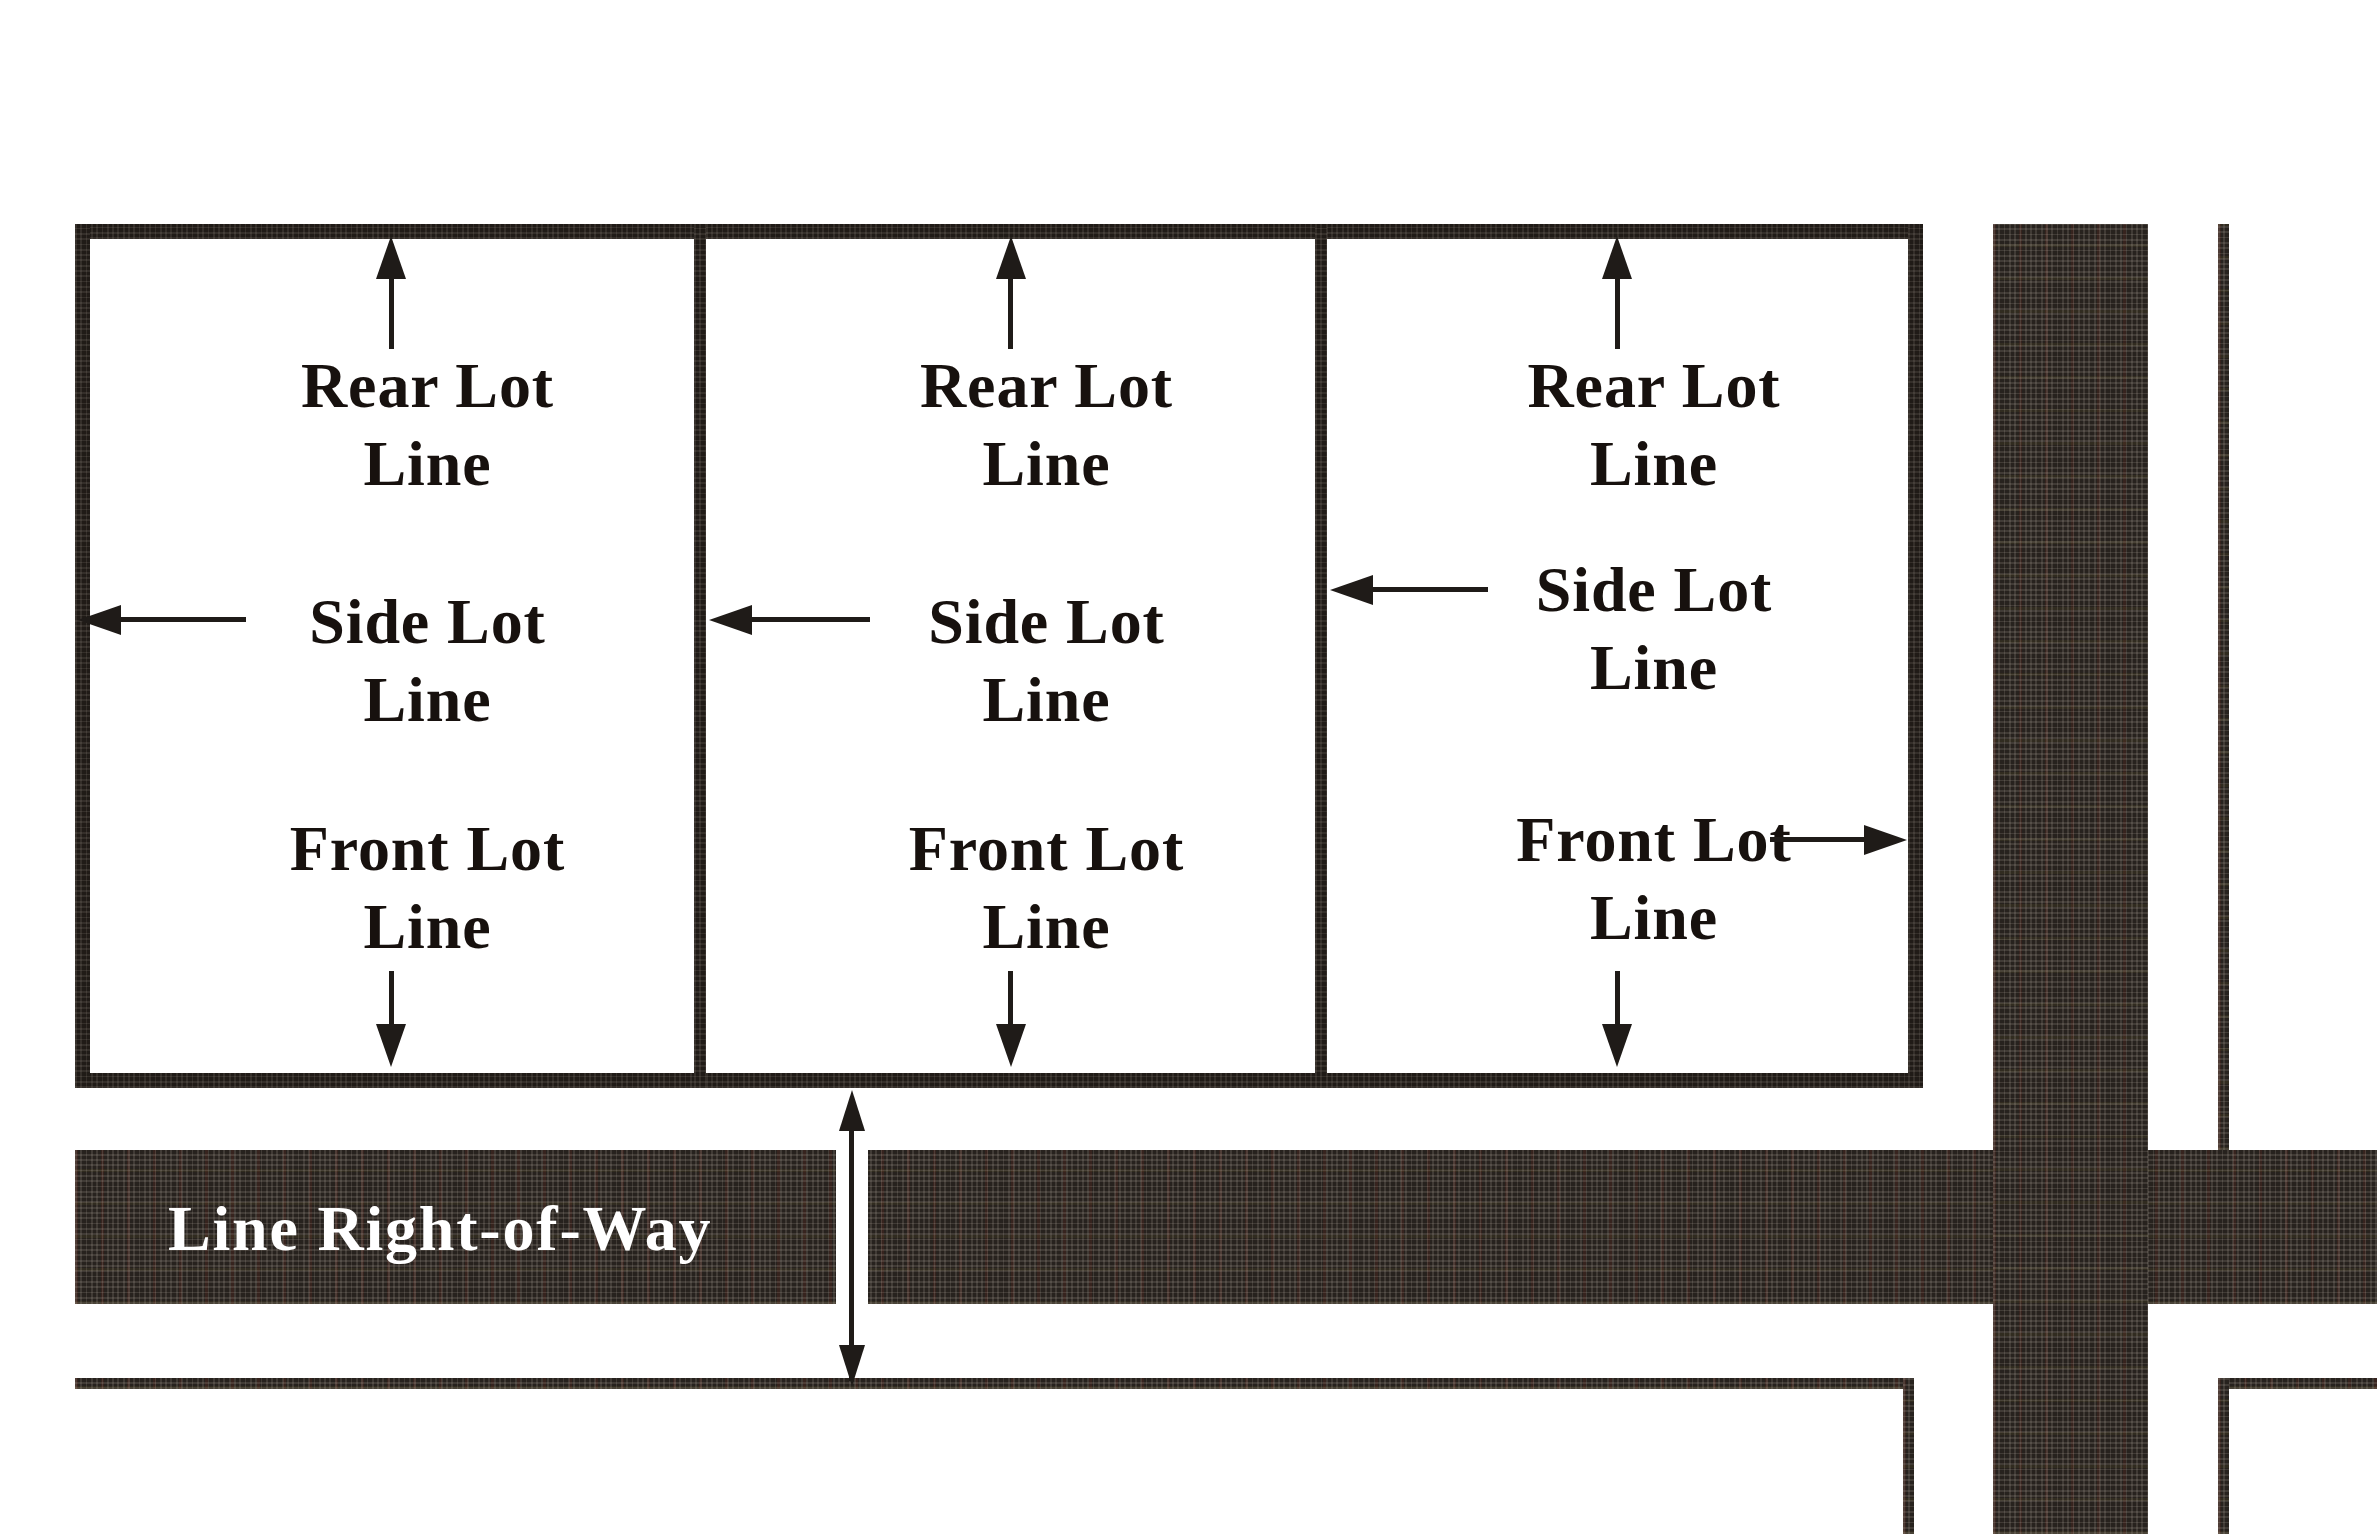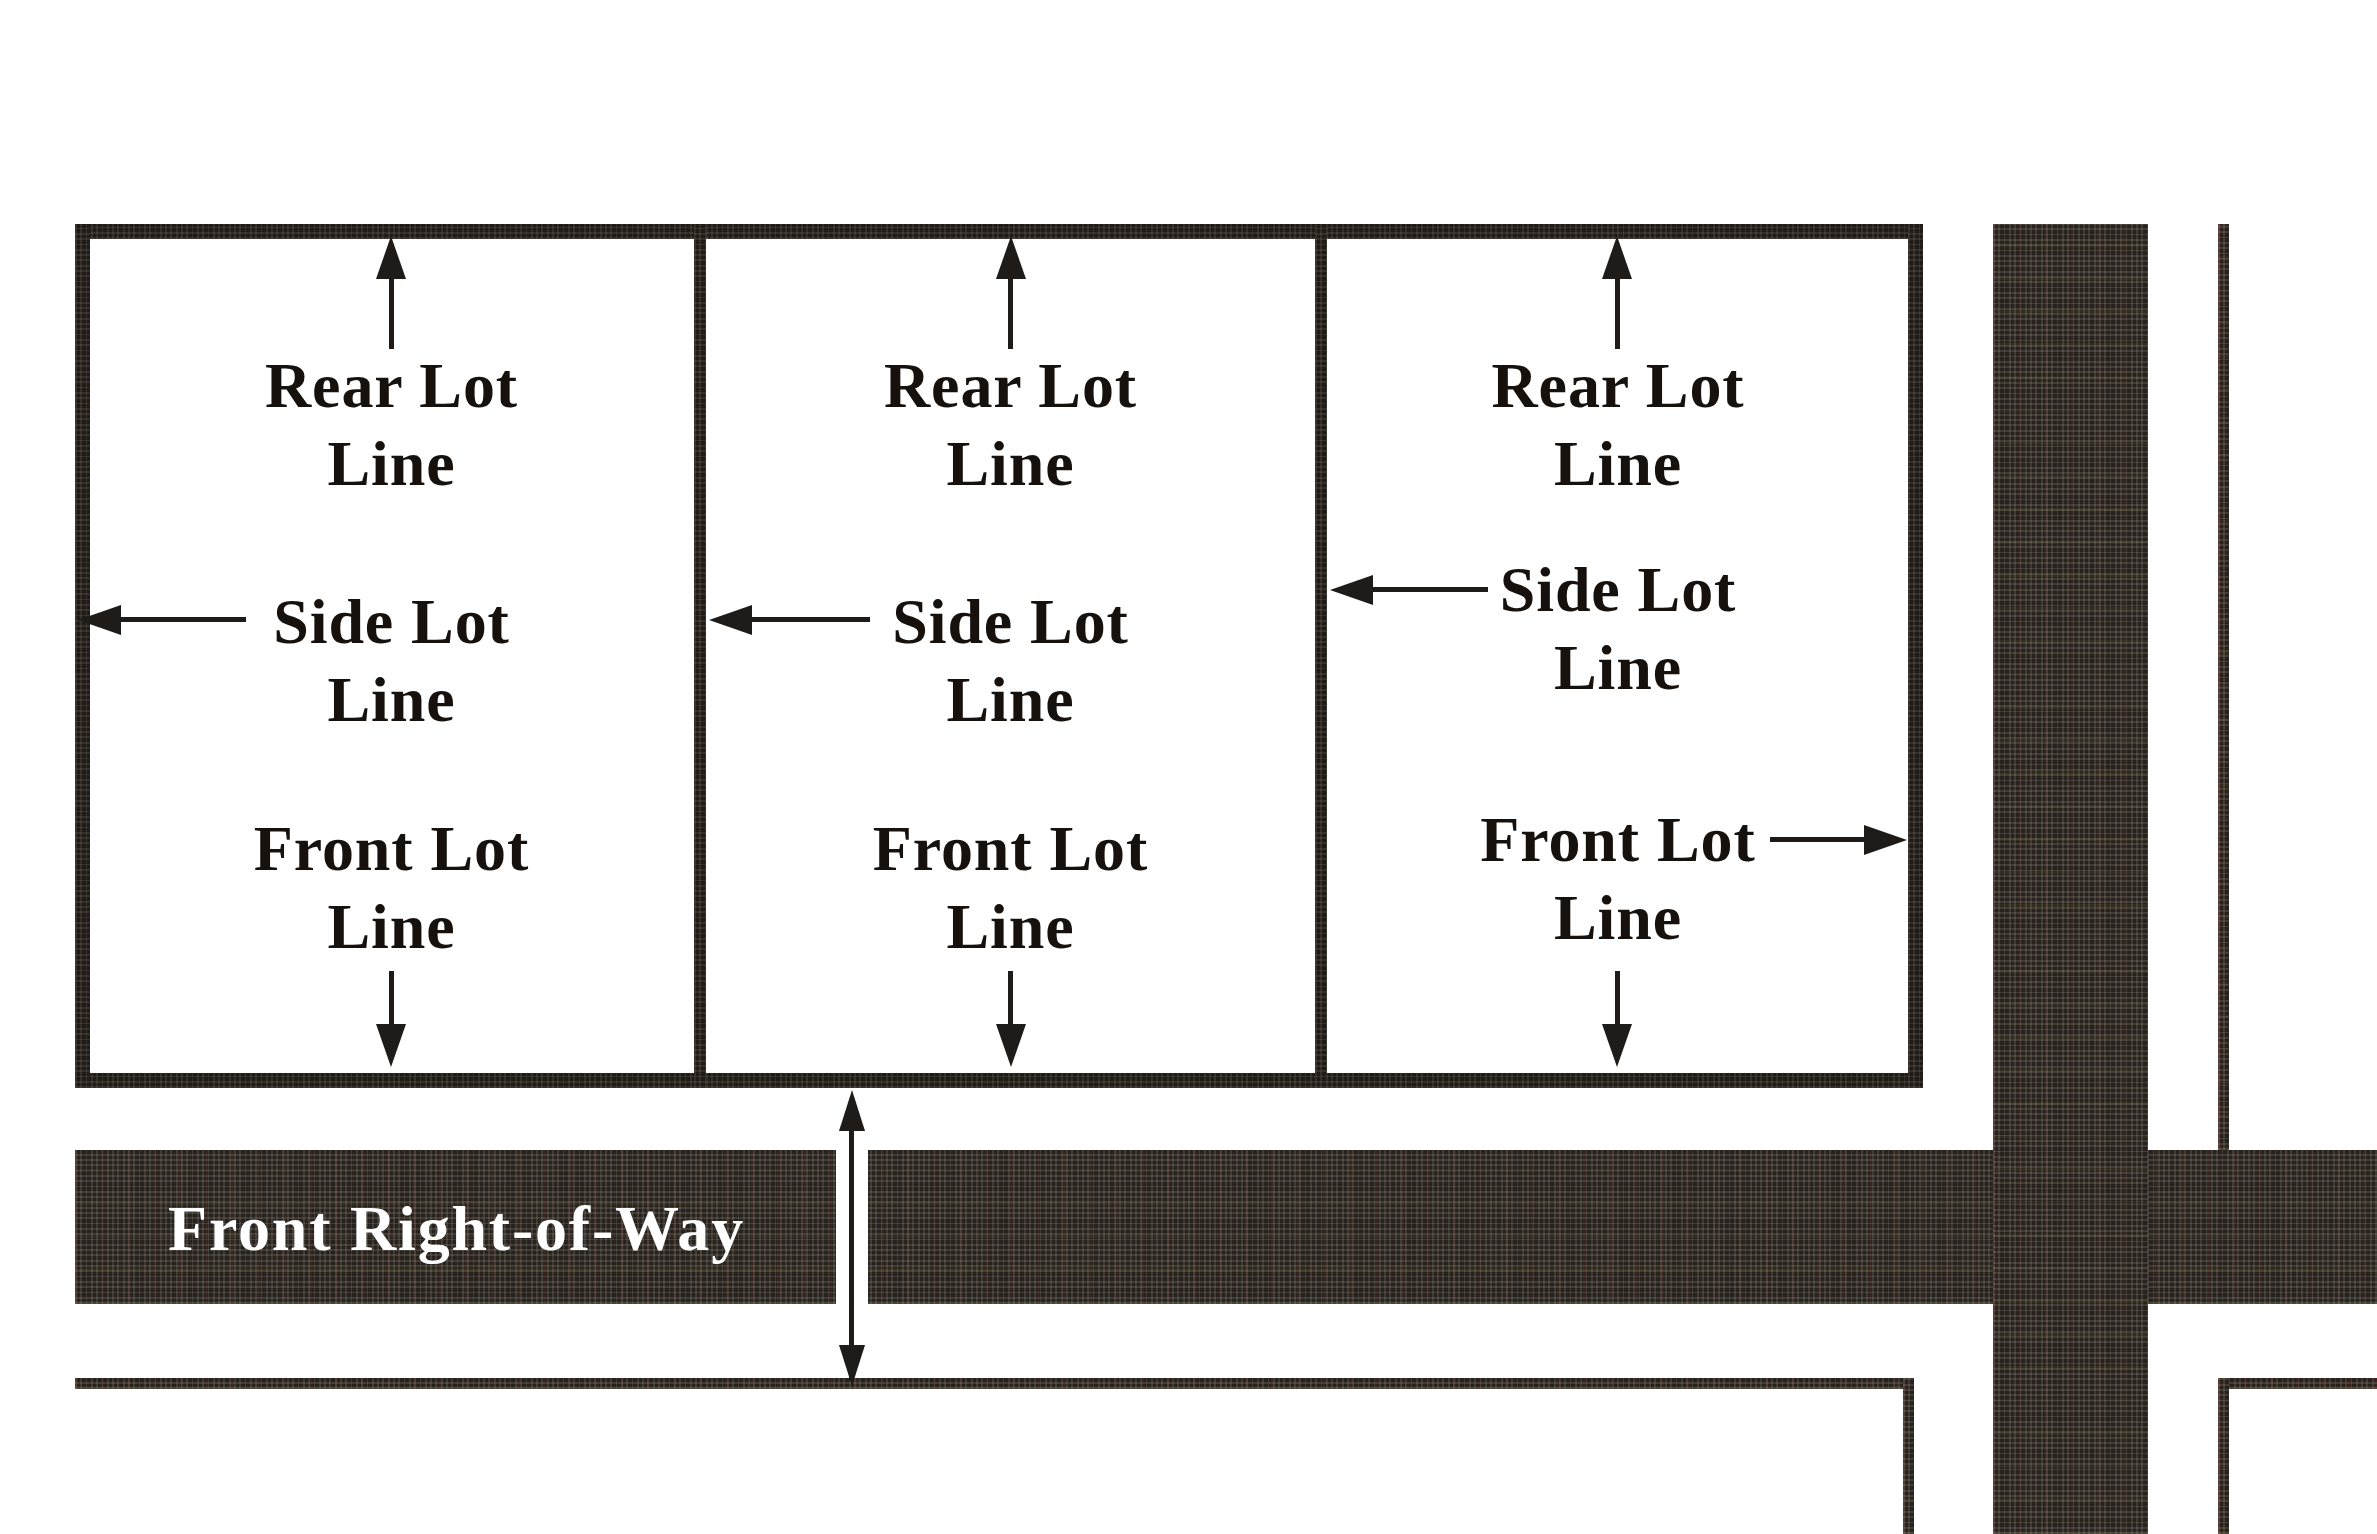--- a/index.html
+++ b/index.html
@@ -31,20 +31,21 @@
       repeating-linear-gradient(90deg, rgba(200,190,178,.12) 0 1.8px, rgba(0,0,0,0) 1.8px 5.3px);
   }
   .lot-label{
     color:var(--label);
     font-size:64px;
     line-height:78px;
     font-weight:bold;
     text-align:center;
     white-space:pre-line;
     letter-spacing:0.9px;
+    padding-left:36px;
   }
   .road-label{
     color:#ffffff;
     font-size:64px;
     line-height:76px;
     font-weight:bold;
     letter-spacing:1.8px;
     white-space:nowrap;
   }
   .aline{background:var(--ink);}
@@ -117,16 +118,16 @@
   <div class="abs aline" style="left:1368px;top:587px;width:120px;height:5.3px;"></div>
   <div class="abs aline" style="left:1615px;top:971px;width:5.3px;height:57px;"></div>
   <div class="abs tri ah-down" style="left:1602px;top:1024px;"></div>
   <div class="abs aline" style="left:1770px;top:837px;width:97px;height:5.3px;"></div>
   <div class="abs tri ah-right" style="left:1864px;top:825px;"></div>
 
   <div class="abs tri ah-up-sm" style="left:839px;top:1090px;"></div>
   <div class="abs aline" style="left:849px;top:1105px;width:5.3px;height:276px;"></div>
   <div class="abs tri ah-down-sm" style="left:839px;top:1345px;"></div>
 
-  <div class="abs road-label" style="left:168px;top:1191px;">Front Right-of-Way</div>
+  <div class="abs road-label" style="left:168px;top:1191px;">Line Right-of-Way</div>
 
 </div>
 
 
 </body></html>

